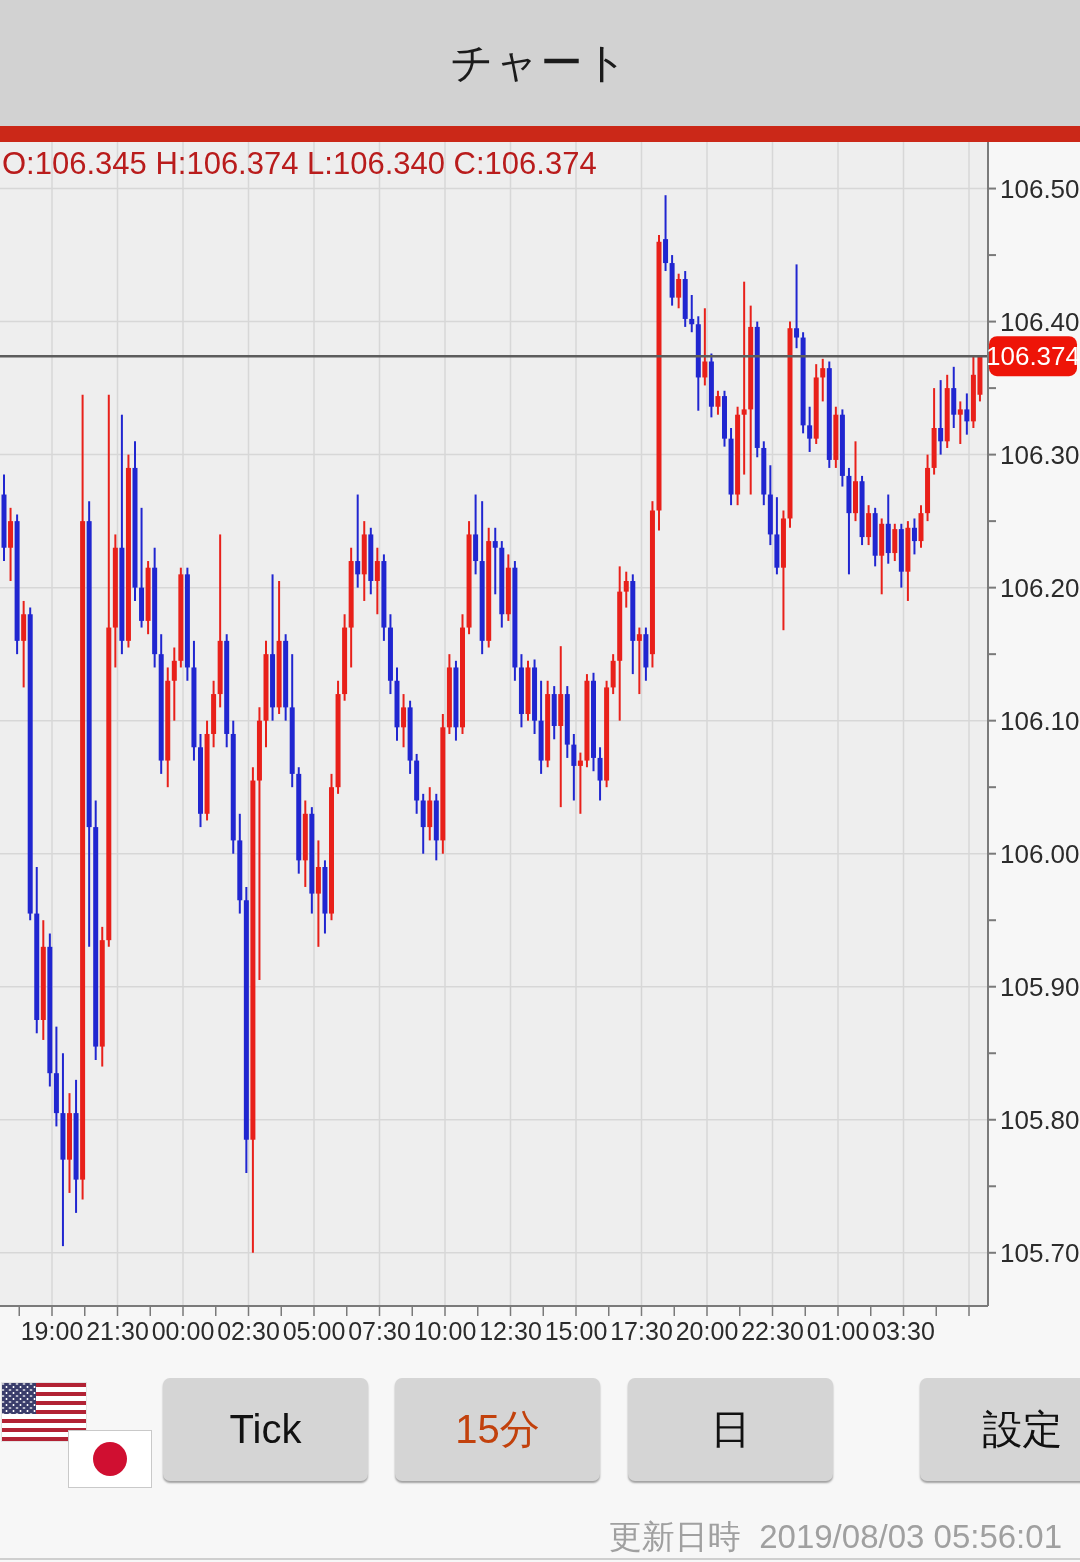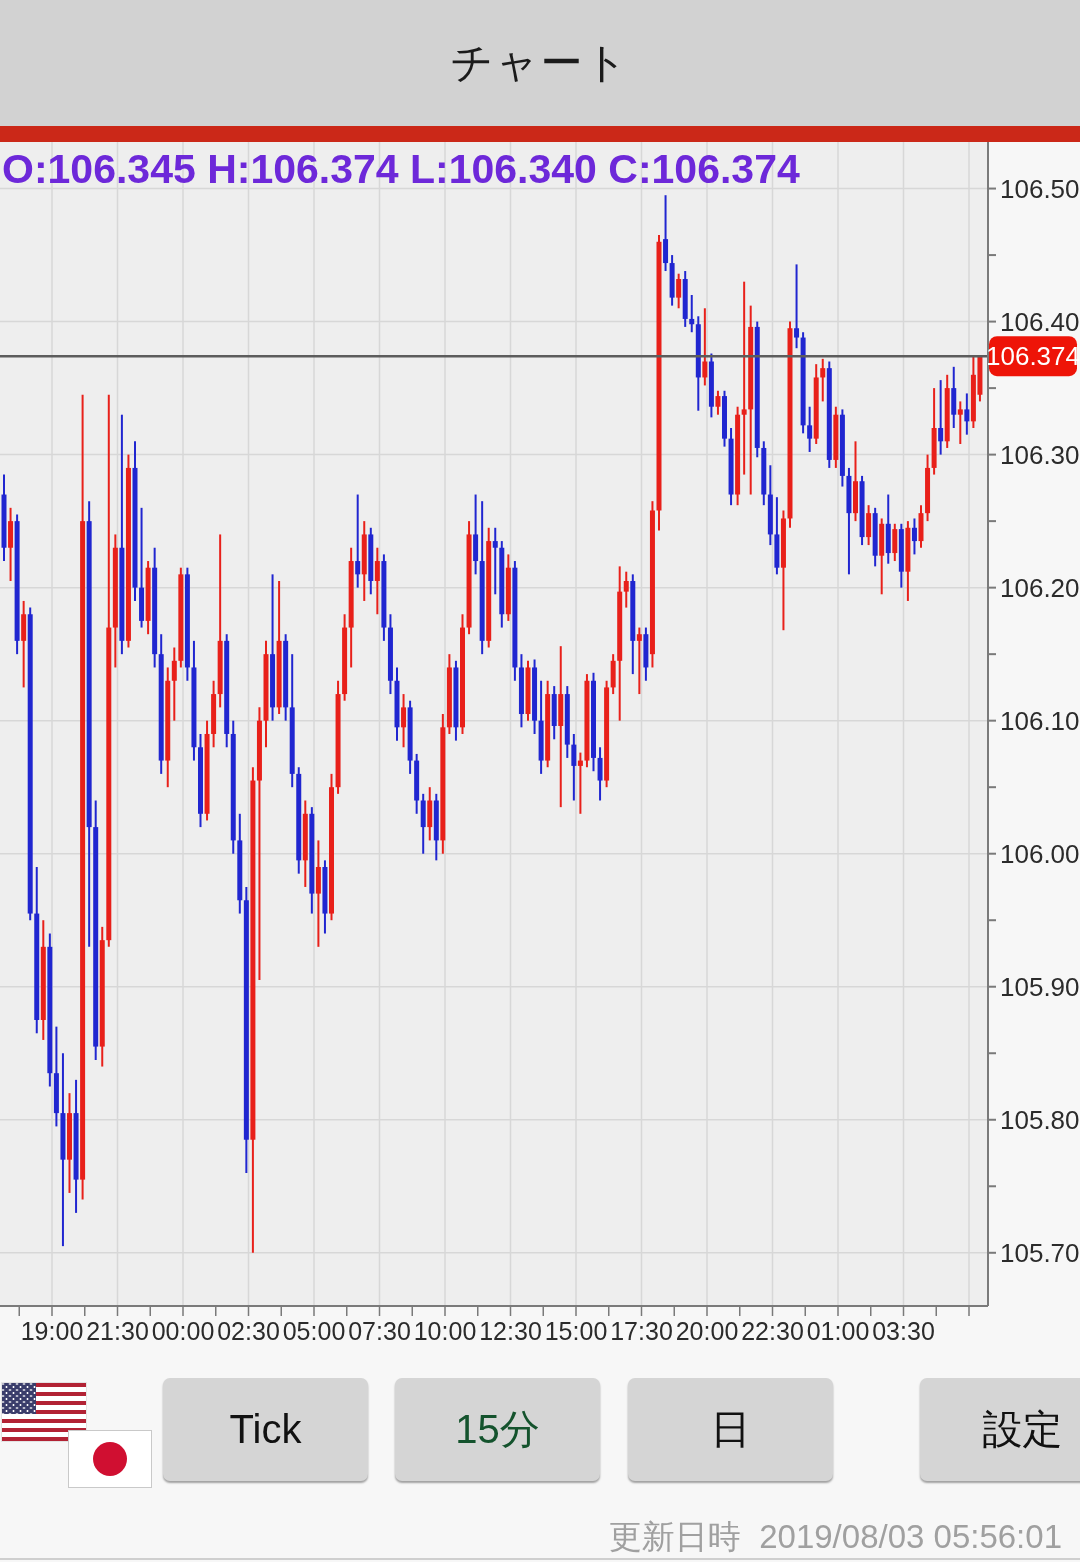--- a/index.html
+++ b/index.html
@@ -16,21 +16,21 @@
   }
   .app-title{font-size:42px;color:#1b1b1b;letter-spacing:2px;}
   .accent-stripe{
     position:absolute;left:0;top:126px;width:1080px;height:16px;
     background:#cb2818;
   }
   .chart-wrap{position:absolute;left:0;top:142px;width:1080px;height:1206px;}
   svg{display:block;}
   .ohlc-readout{
     position:absolute;left:2px;top:146px;width:900px;
-    font-size:41px;font-weight:700;color:#6d28d9;letter-spacing:0px;
+    font-size:31px;font-weight:400;color:#b91c1c;letter-spacing:0px;
     pointer-events:none;
   }
   .flags{
     position:absolute;left:0;top:1378px;width:158px;height:122px;
   }
   .us-flag{
     position:absolute;left:2px;top:5px;width:84px;height:58px;
     background:repeating-linear-gradient(to bottom,#b22234 0 4.46px,#ffffff 4.46px 8.92px);
     box-shadow:0 0 0 1px rgba(0,0,0,0.08);
   }
@@ -52,21 +52,21 @@
     border-radius:50%;background:#d00f31;
   }
   .ctl-btn{
     position:absolute;top:1378px;width:205px;height:103px;
     background:#d5d5d5;border-radius:7px;border:none;
     box-shadow:0 2px 2px rgba(0,0,0,0.35);
     display:flex;align-items:center;justify-content:center;
     font-family:"Liberation Sans","DejaVu Sans",sans-serif;
     font-size:40px;color:#111111;cursor:pointer;
   }
-  .ctl-btn.selected{color:#14532d;text-align:right;}
+  .ctl-btn.selected{color:#c2410c;text-align:right;}
   .update-row{
     position:absolute;right:18px;top:1515px;
     font-size:33px;color:#a0a0a0;white-space:pre;
   }
   .bottom-line{
     position:absolute;left:0;top:1558px;width:1080px;height:2px;background:#cfcfcf;
   }
 </style>
 </head>
 <body>

